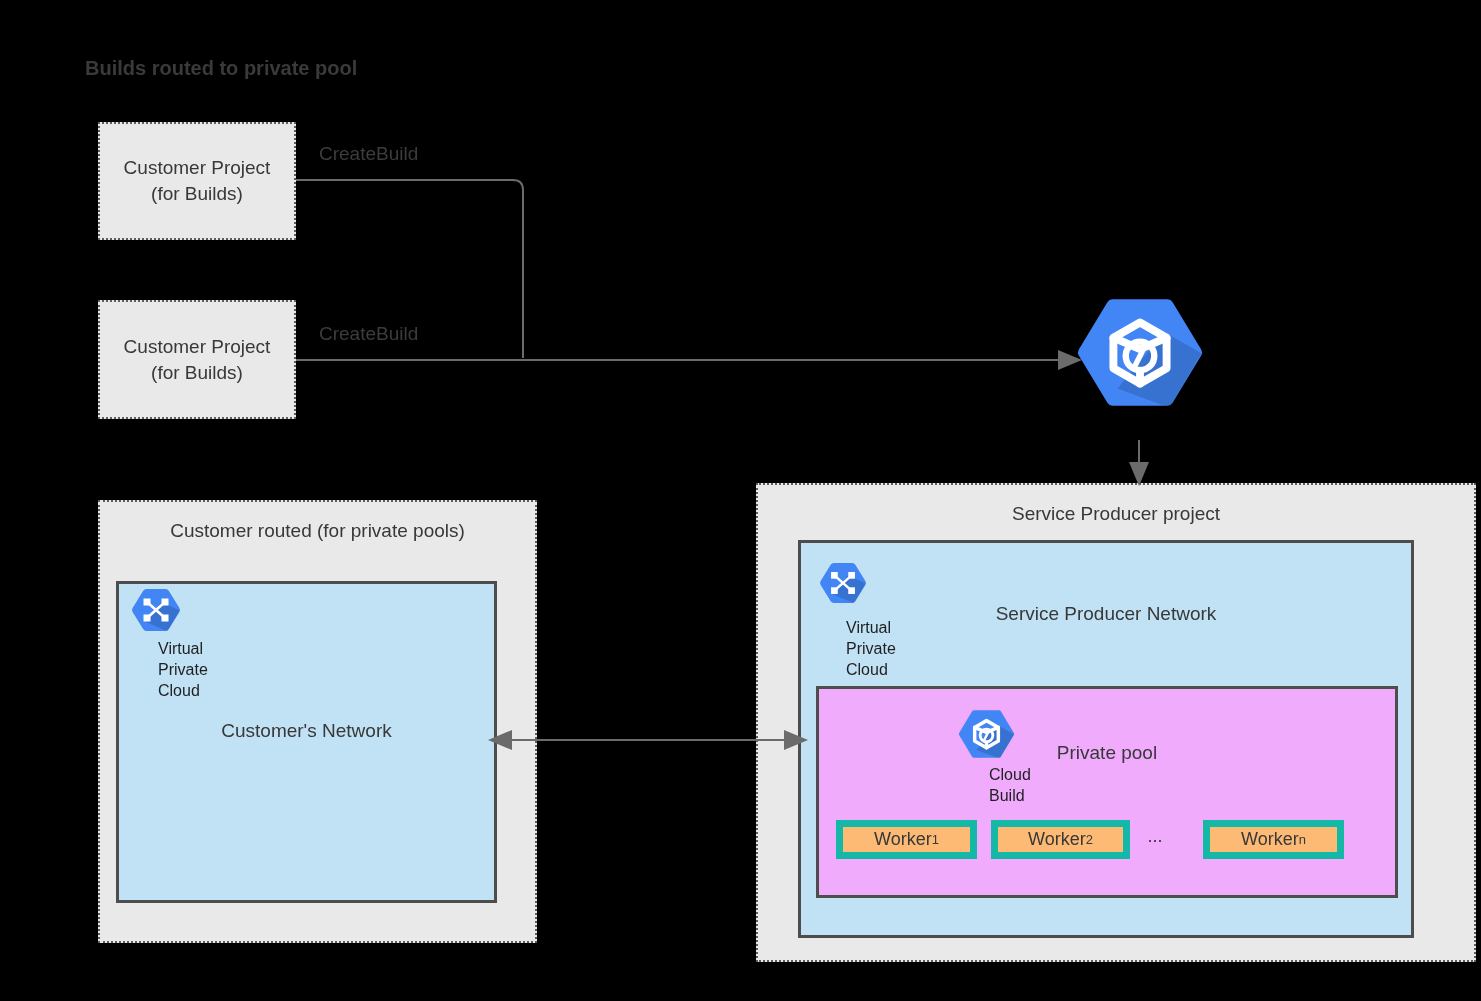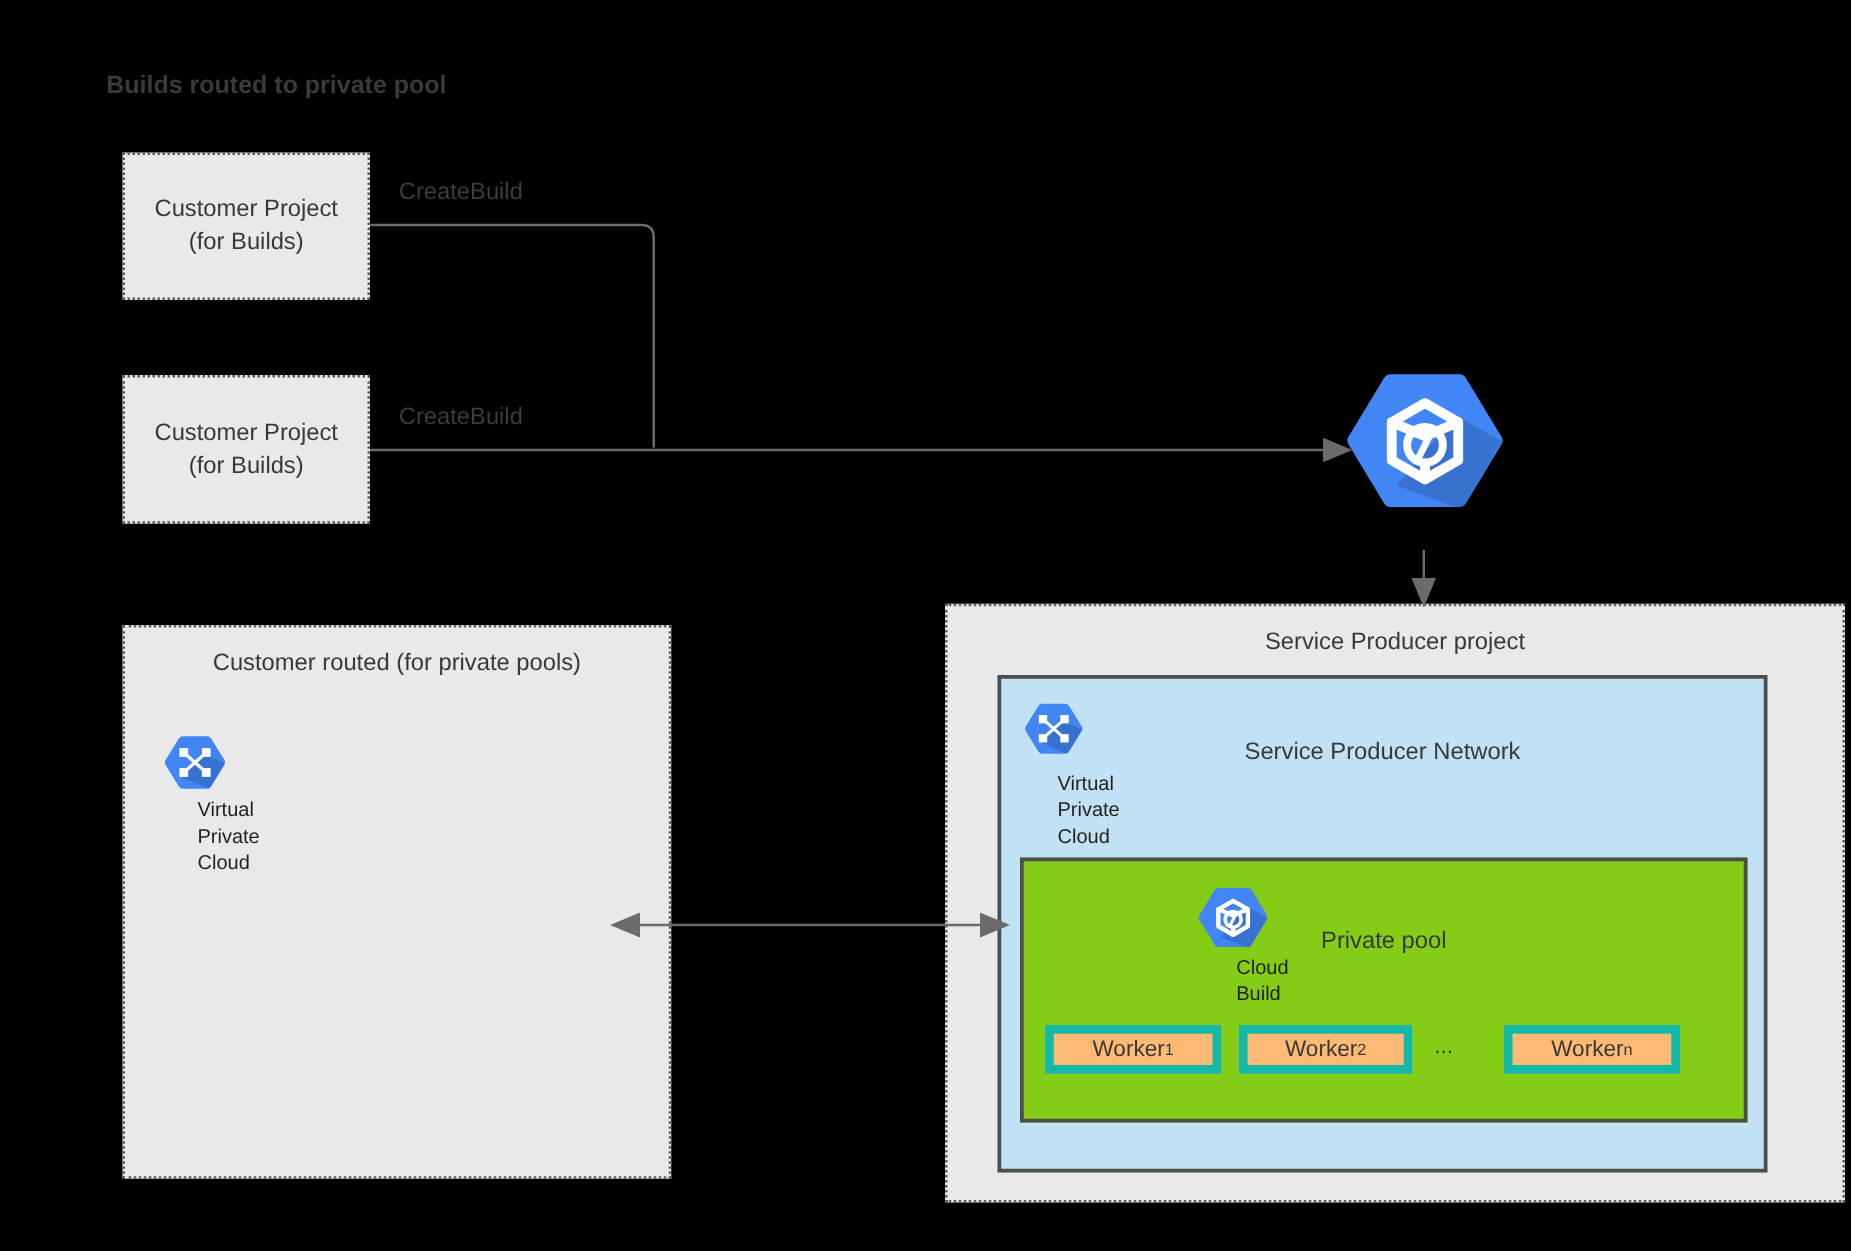--- a/index.html
+++ b/index.html
@@ -7,21 +7,21 @@
     position:relative;width:1481px;height:1001px;background:#000;overflow:hidden;
     font-family:"Liberation Sans","DejaVu Sans",sans-serif;color:#383838;margin-left:36px;
   }
   .abs{position:absolute;box-sizing:border-box;}
   .preline{white-space:pre-line;}
 
   .diagram-title{left:49px;top:57px;font-size:20px;font-weight:bold;color:#3a3a3a;}
 
   .proj-dotted{background:#E9E9E9;border:2px dotted #5d5d5d;}
   .net-box{background:#C1E2F5;border:3px solid #4d4d4d;}
-  .white-box{background:#84cc16;border:3px solid #4d4d4d;}
+  .white-box{background:#f0abfc;border:3px solid #4d4d4d;}
 
   .center-flex{display:flex;align-items:center;justify-content:center;text-align:center;}
   .box-label{font-size:19px;line-height:26px;color:#383838;}
   .proj-title{position:absolute;left:0;right:0;top:18px;text-align:center;font-size:19px;color:#383838;}
   .net-title{position:absolute;left:0;right:0;text-align:center;font-size:19px;color:#383838;}
 
   .connector-label{font-size:19px;color:#3c3c3c;}
 
   .caption{font-size:16px;line-height:21px;color:#1f1f1f;text-align:left;padding-left:48px;}
 
@@ -91,21 +91,21 @@
   </div>
 
   <div class="abs connector-label" style="left:283px;top:143px;">CreateBuild</div>
   <div class="abs connector-label" style="left:283px;top:323px;">CreateBuild</div>
 
   <div class="abs proj-dotted" style="left:720px;top:483px;width:720px;height:479px;">
     <div class="proj-title">Service Producer project</div>
   </div>
 
   <div class="abs net-box" style="left:762px;top:540px;width:616px;height:398px;">
-    <div class="net-title" style="top:48px;">Service Producer Network</div>
+    <div class="net-title" style="top:60px;">Service Producer Network</div>
   </div>
 
   <div class="abs icon-wrap" style="left:783px;top:562px;">
     <svg width="48" height="42" viewBox="0 0 50 44">
         <use href="#vpc-icon-art"></use>
       </svg>
   </div>
   <div class="abs caption preline" style="left:762px;top:617px;width:90px;">Virtual
 Private
 Cloud</div>
@@ -133,20 +133,23 @@
   <div class="abs ellipsis-label" style="left:1098px;top:826px;width:42px;">...</div>
   <div class="abs worker-box" style="left:1167px;top:820px;width:141px;height:39px;">
     <span>Worker</span>
       <sub>n</sub>
   </div>
 
   <div class="abs proj-dotted" style="left:62px;top:500px;width:439px;height:443px;">
     <div class="proj-title">Customer routed (for private pools)</div>
   </div>
 
+  <div class="abs net-box" style="left:80px;top:581px;width:381px;height:322px;">
+    <div class="net-title" style="top:136px;">Customer's Network</div>
+  </div>
 
   <div class="abs icon-wrap" style="left:95px;top:588px;">
     <svg width="50" height="44" viewBox="0 0 50 44">
         <use href="#vpc-icon-art"></use>
       </svg>
   </div>
   <div class="abs caption preline" style="left:74px;top:638px;width:90px;">Virtual
 Private
 Cloud</div>
 

